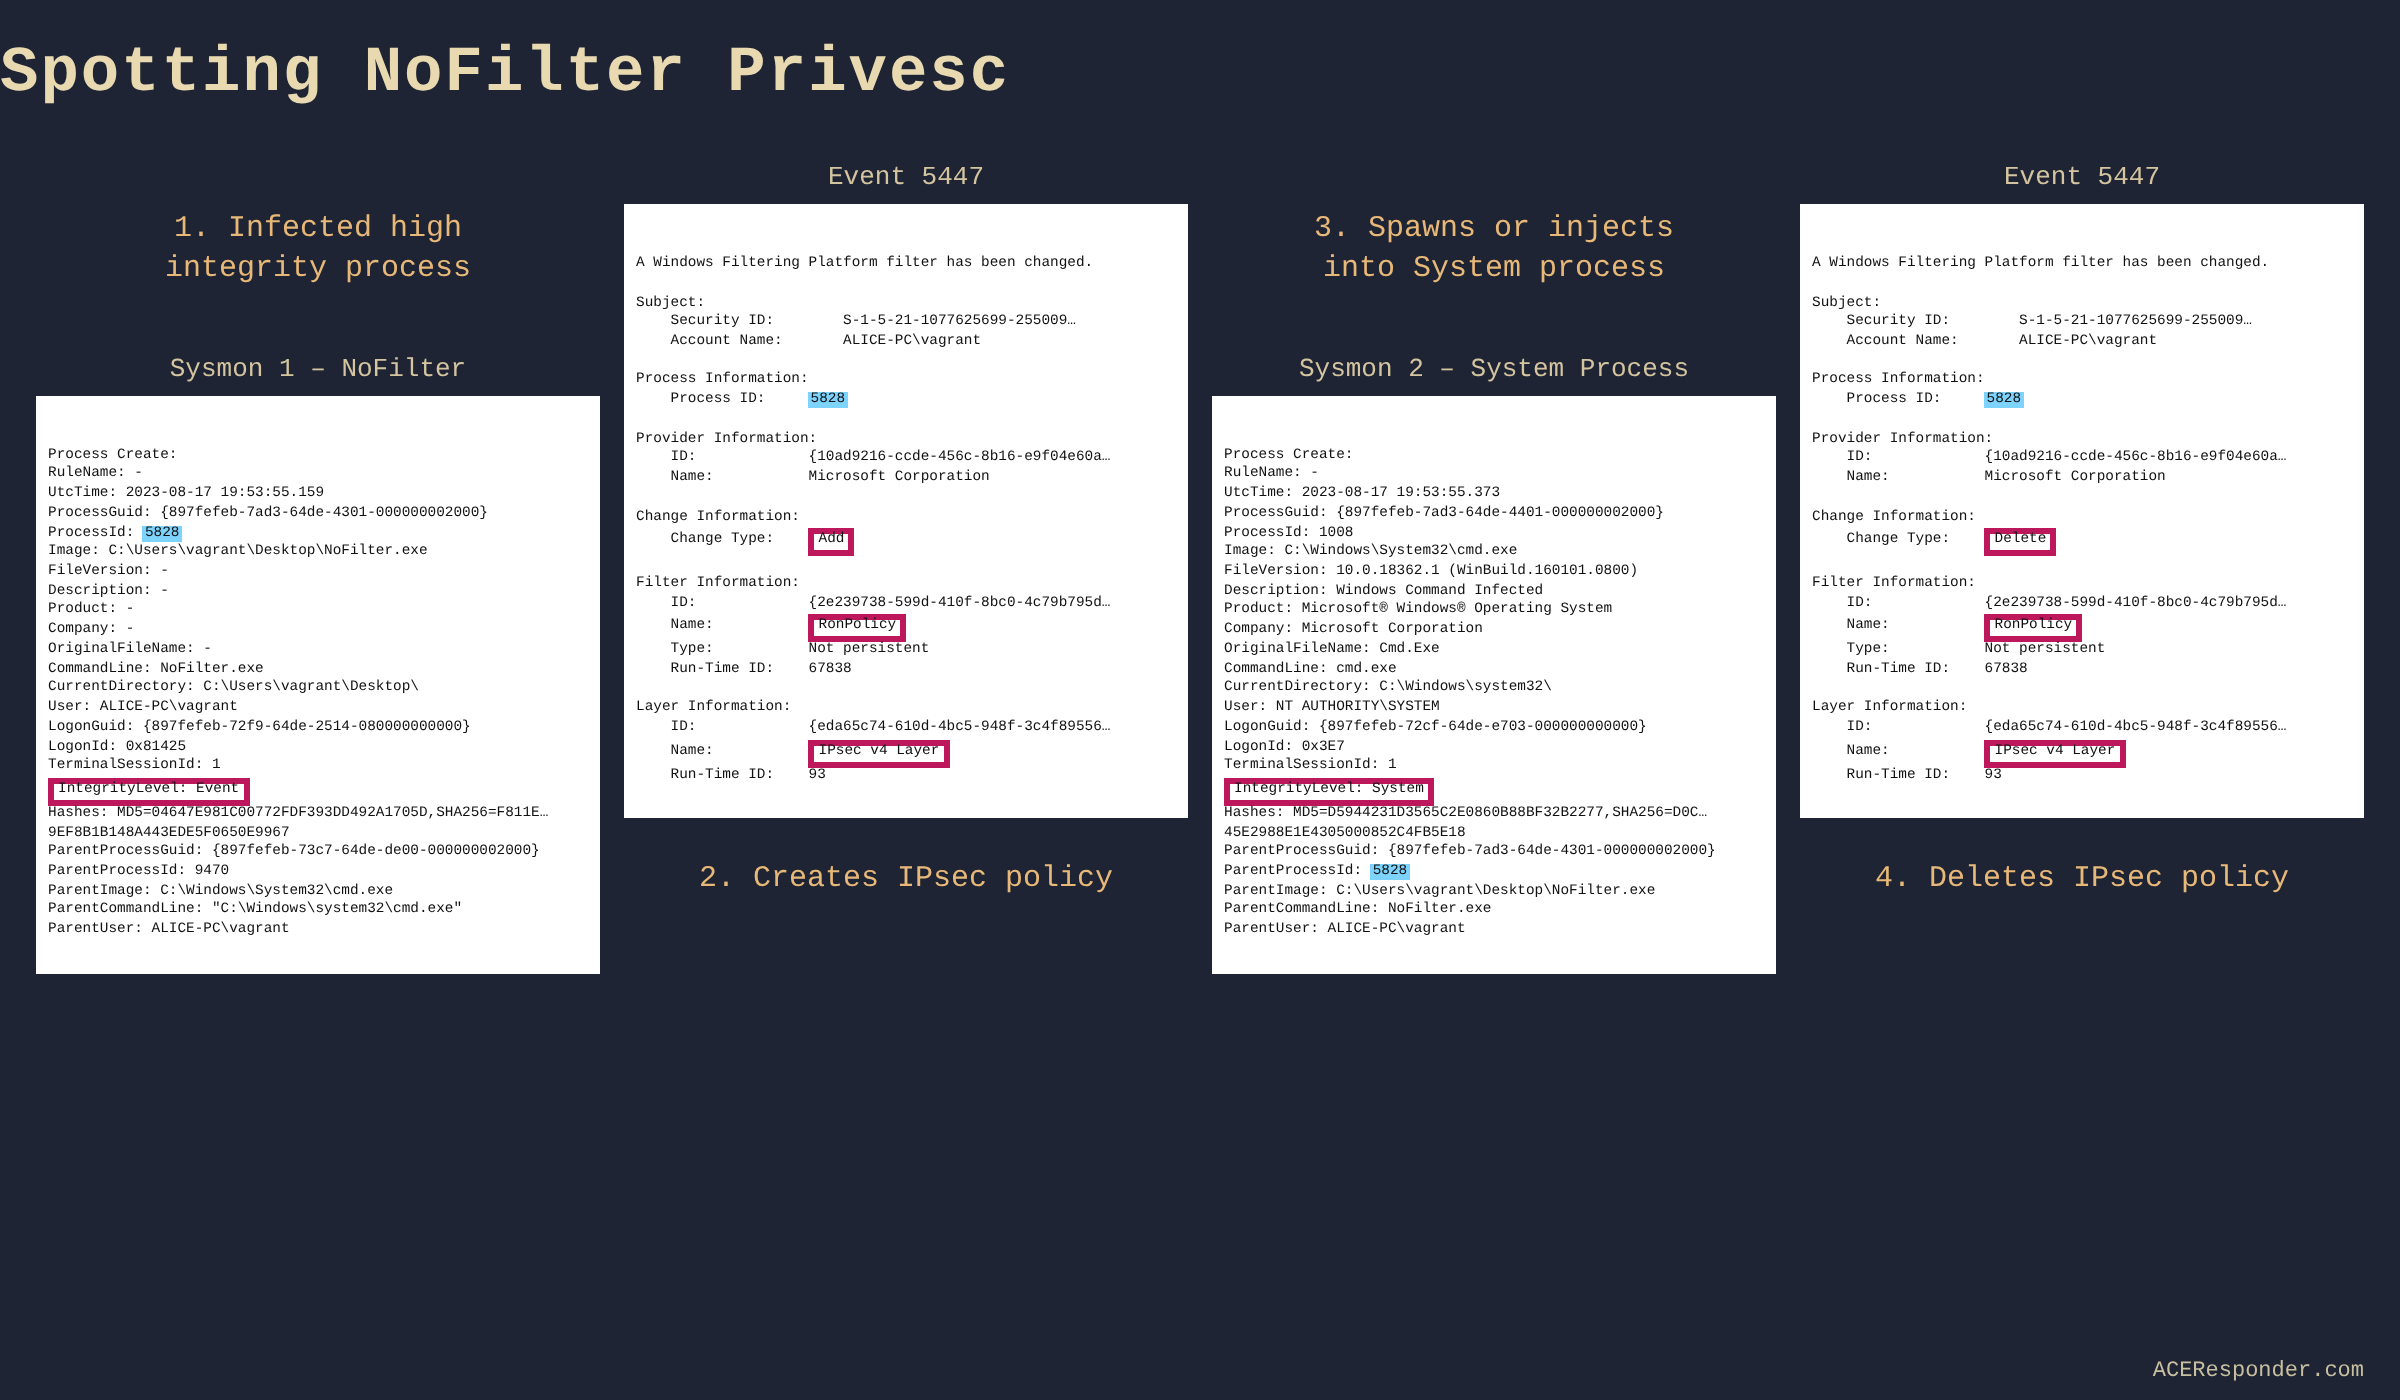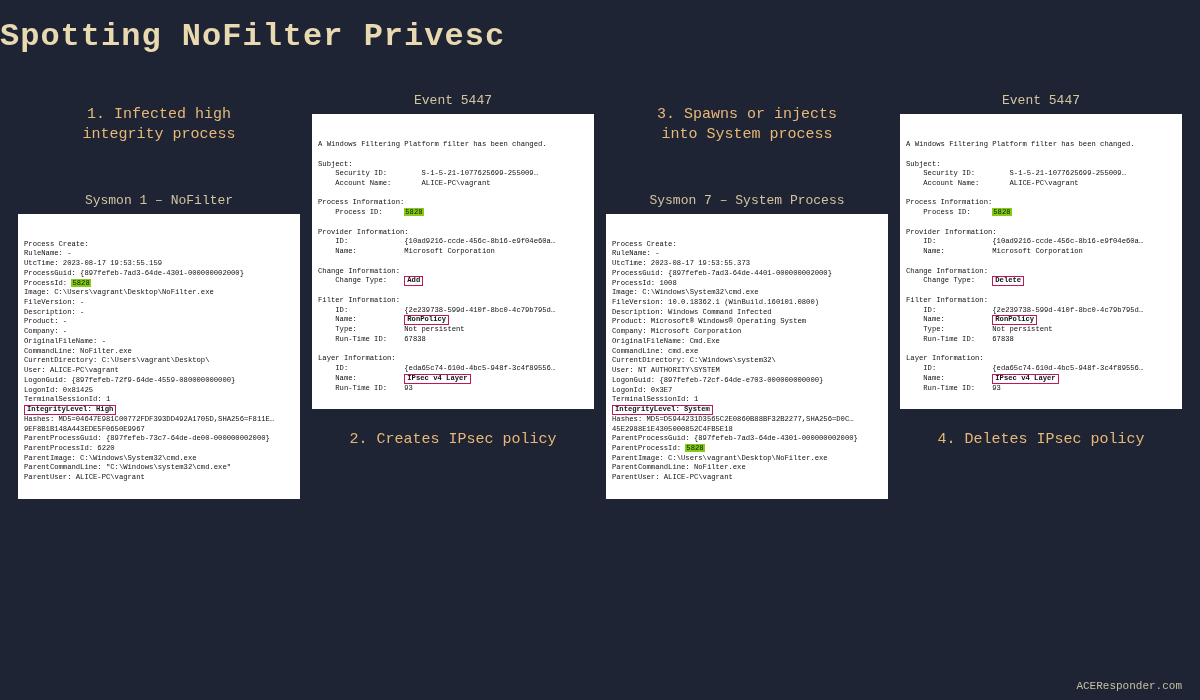--- a/index.html
+++ b/index.html
@@ -46,30 +46,30 @@
   }
   .panel {
     background: #ffffff;
     color: #111;
     font-size: 7.2px;
     line-height: 1.35;
     padding: 16px 6px;
     white-space: pre;
     overflow: hidden;
   }
-  .hl-yellow { background: #84cc16; padding: 0 1px; }
-  .hl-redbox { border: 1px solid #be185d; padding: 0 2px; display: inline-block; line-height: 1.1; font-weight: bold; }
+  .hl-yellow { background: #7dd3fc; padding: 0 1px; }
+  .hl-redbox { border: 3px solid #be185d; padding: 0 2px; display: inline-block; line-height: 1.1; }
   .footer {
     position: absolute;
     bottom: 8px;
     right: 18px;
     font-size: 11px;
     color: #c8bfa0;
   }
-  .col.c1 .panel-title, .col.c3 .panel-title { margin-top: 36px; }
+  .col.c1 .panel-title, .col.c3 .panel-title { margin-top: 20px; }
 </style>
 </head>
 <body>
 
 <div class="title">Spotting NoFilter Privesc</div>
 
 <div class="grid">
 
   <div class="col c1">
     <div class="step-label" style="white-space:pre-line">1. Infected high
@@ -83,28 +83,28 @@
 ProcessId: <span class="hl-yellow">5828</span>
 Image: <span>C:\Users\vagrant\Desktop\NoFilter.exe</span>
 FileVersion: <span>-</span>
 Description: <span>-</span>
 Product: <span>-</span>
 Company: <span>-</span>
 OriginalFileName: <span>-</span>
 CommandLine: <span>NoFilter.exe</span>
 CurrentDirectory: <span>C:\Users\vagrant\Desktop\</span>
 User: <span>ALICE-PC\vagrant</span>
-LogonGuid: <span>{897fefeb-72f9-64de-4559-080000000000}</span>
+LogonGuid: <span>{897fefeb-72f9-64de-2514-080000000000}</span>
 LogonId: <span>0x81425</span>
 TerminalSessionId: <span>1</span>
-<span class="hl-redbox">IntegrityLevel: <span>High</span></span>
+<span class="hl-redbox">IntegrityLevel: <span>Event</span></span>
 Hashes: <span>MD5=04647E981C00772FDF393DD492A1705D,SHA256=F811E…
 9EF8B1B148A443EDE5F0650E9967</span>
 ParentProcessGuid: <span>{897fefeb-73c7-64de-de00-000000002000}</span>
-ParentProcessId: <span>6220</span>
+ParentProcessId: <span>9470</span>
 ParentImage: <span>C:\Windows\System32\cmd.exe</span>
 ParentCommandLine: <span>"C:\Windows\system32\cmd.exe"</span>
 ParentUser: <span>ALICE-PC\vagrant</span>
 </div>
   </div>
 
   <div class="col c2">
     <div class="panel-title" style="margin-top:6px">Event 5447</div>
     <div class="panel">
 <span>A Windows Filtering Platform filter has been changed.</span>
@@ -133,21 +133,21 @@
     ID:             <span>{eda65c74-610d-4bc5-948f-3c4f89556…</span>
     Name:           <span class="hl-redbox">IPsec v4 Layer</span>
     Run-Time ID:    <span>93</span>
 </div>
     <div class="step-label bottom">2. Creates IPsec policy</div>
   </div>
 
   <div class="col c3">
     <div class="step-label" style="white-space:pre-line">3. Spawns or injects
 into System process</div>
-    <div class="panel-title">Sysmon 7 – System Process</div>
+    <div class="panel-title">Sysmon 2 – System Process</div>
     <div class="panel">
 <span>Process Create:</span>
 RuleName: <span>-</span>
 UtcTime: <span>2023-08-17 19:53:55.373</span>
 ProcessGuid: <span>{897fefeb-7ad3-64de-4401-000000002000}</span>
 ProcessId: <span>1008</span>
 Image: <span>C:\Windows\System32\cmd.exe</span>
 FileVersion: <span>10.0.18362.1 (WinBuild.160101.0800)</span>
 Description: <span>Windows Command Infected</span>
 Product: <span>Microsoft® Windows® Operating System</span>

